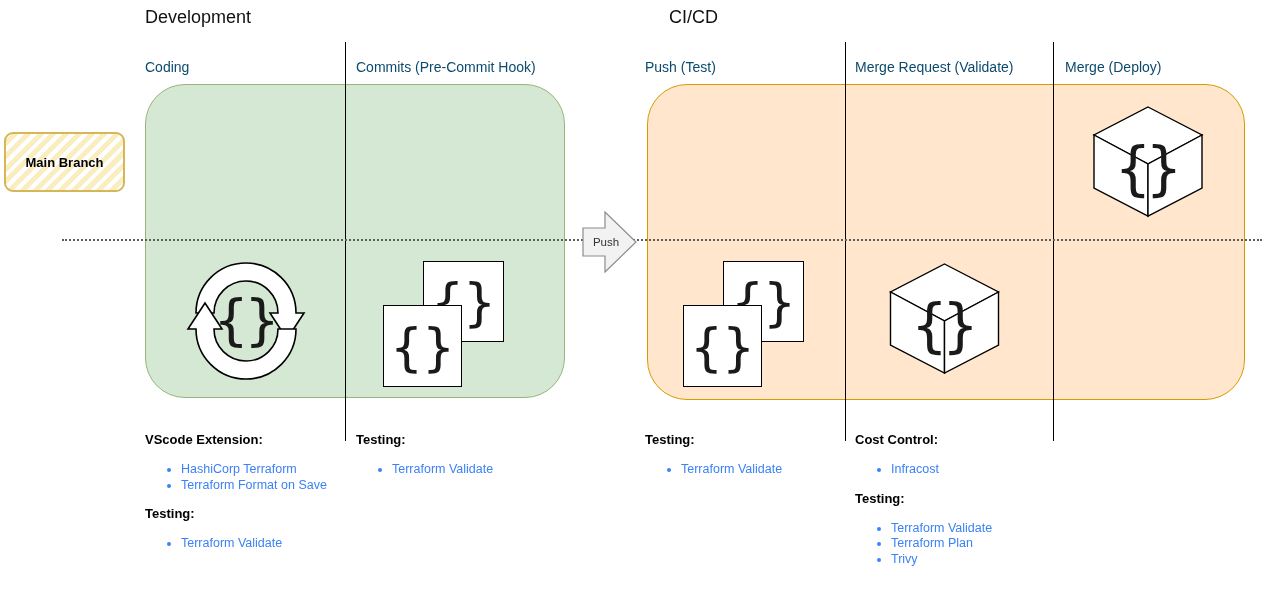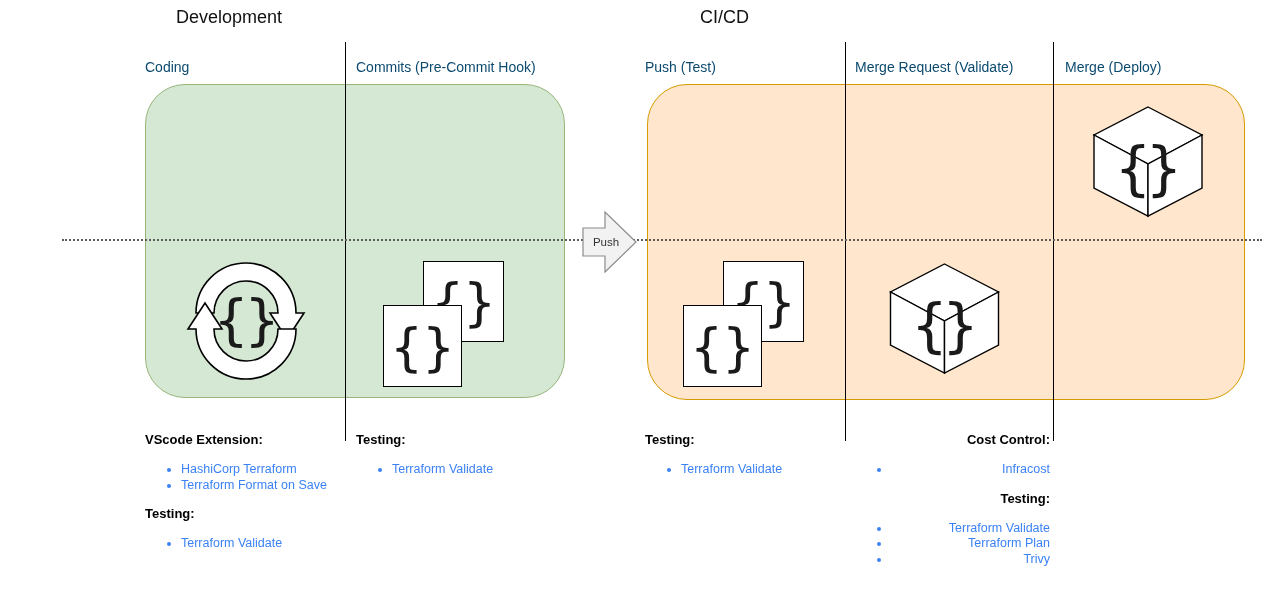--- a/index.html
+++ b/index.html
@@ -1,20 +1,20 @@
 <!DOCTYPE html>
 <html><head>
 <meta charset="utf-8">
 <style>
   html,body{margin:0;padding:0;background:#fff;}
   .canvas{
     position:relative;width:1267px;height:614px;background:#ffffff;
     font-family:"Liberation Sans","DejaVu Sans",sans-serif;color:#000;overflow:hidden;
   }
-  .section-title{position:absolute;top:7px;font-size:18px;color:#111;white-space:nowrap;margin-left:31px;}
+  .section-title{position:absolute;top:7px;font-size:18px;color:#111;white-space:nowrap;}
   .col-header{position:absolute;top:59px;font-size:14px;color:#0c4a6e;white-space:nowrap;}
   .zone{position:absolute;border-radius:40px;box-sizing:border-box;}
   .zone-dev{left:145px;top:84px;width:420px;height:314px;background:#d5e8d4;border:1px solid #97b57b;}
   .zone-cicd{left:647px;top:84px;width:598px;height:316px;background:#ffe6cc;border:1px solid #d79b00;}
   .vsep{position:absolute;top:42px;width:1px;height:399px;background:#000;}
   .vsep-1{left:345px;}
   .vsep-2{left:845px;}
   .vsep-3{left:1053px;}
   .branch-line{position:absolute;left:62px;top:239px;width:1200px;height:0;border-top:2px dotted #5c5c5c;}
   .branch{
@@ -27,21 +27,21 @@
   .branch-feature{top:290px;border:3px solid #000;
     background:repeating-linear-gradient(135deg,#ffffff 0 4px,#cfe2f8 4px 9px);}
   .push-arrow{position:absolute;left:582px;top:211px;}
   .icon{position:absolute;}
   .icon-sync{left:185px;top:253px;}
   .icon-docs-commits{left:383px;top:261px;}
   .icon-docs-push{left:683px;top:261px;}
   .icon-cube-pr{left:887px;top:263px;}
   .icon-cube-merge{left:1092px;top:104px;}
   .notes{position:absolute;top:403px;width:195px;margin-top:29px;}
-  .notes-pr{width:195px;text-align:right;}
+  .notes-pr{width:195px;}
   .note-heading{font-size:13px;font-weight:bold;line-height:15px;margin:0 0 15px 0;}
   .notes ul{margin:0 0 13px 0;padding-left:36px;list-style:disc;}
   .notes li{font-size:12.5px;line-height:15.5px;color:#3b82f6;}
   .brace{font-family:"DejaVu Sans",sans-serif;}
 </style>
 </head>
 <body>
 
 <div class="canvas">
 
@@ -56,20 +56,23 @@
 
   <div class="zone zone-dev"></div>
   <div class="zone zone-cicd"></div>
 
   <div class="vsep vsep-1"></div>
   <div class="vsep vsep-2"></div>
   <div class="vsep vsep-3"></div>
 
   <div class="branch-line"></div>
 
+  <div class="branch branch-main">
+    <span>Main Branch</span>
+  </div>
 
   <svg class="push-arrow" width="56" height="62" viewBox="0 0 56 62">
     <path d="M1,17 L23,17 L23,1 L54,31 L23,61 L23,45 L1,45 Z" fill="#f2f2f2" stroke="#8c8c8c" stroke-width="1.2"></path>
     <text x="24" y="35" font-size="11.5" fill="#333" text-anchor="middle">Push</text>
   </svg>
 
   <svg class="icon icon-sync" width="122" height="136" viewBox="0 0 122 136">
     <path d="M11,60 A50,50 0 0 1 111,60 L119,60 L102,86 L85,60 L93,60 A32,32 0 0 0 29,60 Z" fill="#fff" stroke="#000" stroke-width="1.6"></path>
     <path d="M111,76 A50,50 0 0 1 11,76 L3,76 L20,50 L37,76 L29,76 A32,32 0 0 0 93,76 Z" fill="#fff" stroke="#000" stroke-width="1.6"></path>
     <text class="brace" x="46" y="86" font-size="56" text-anchor="middle" fill="#1a1a1a">{</text>

